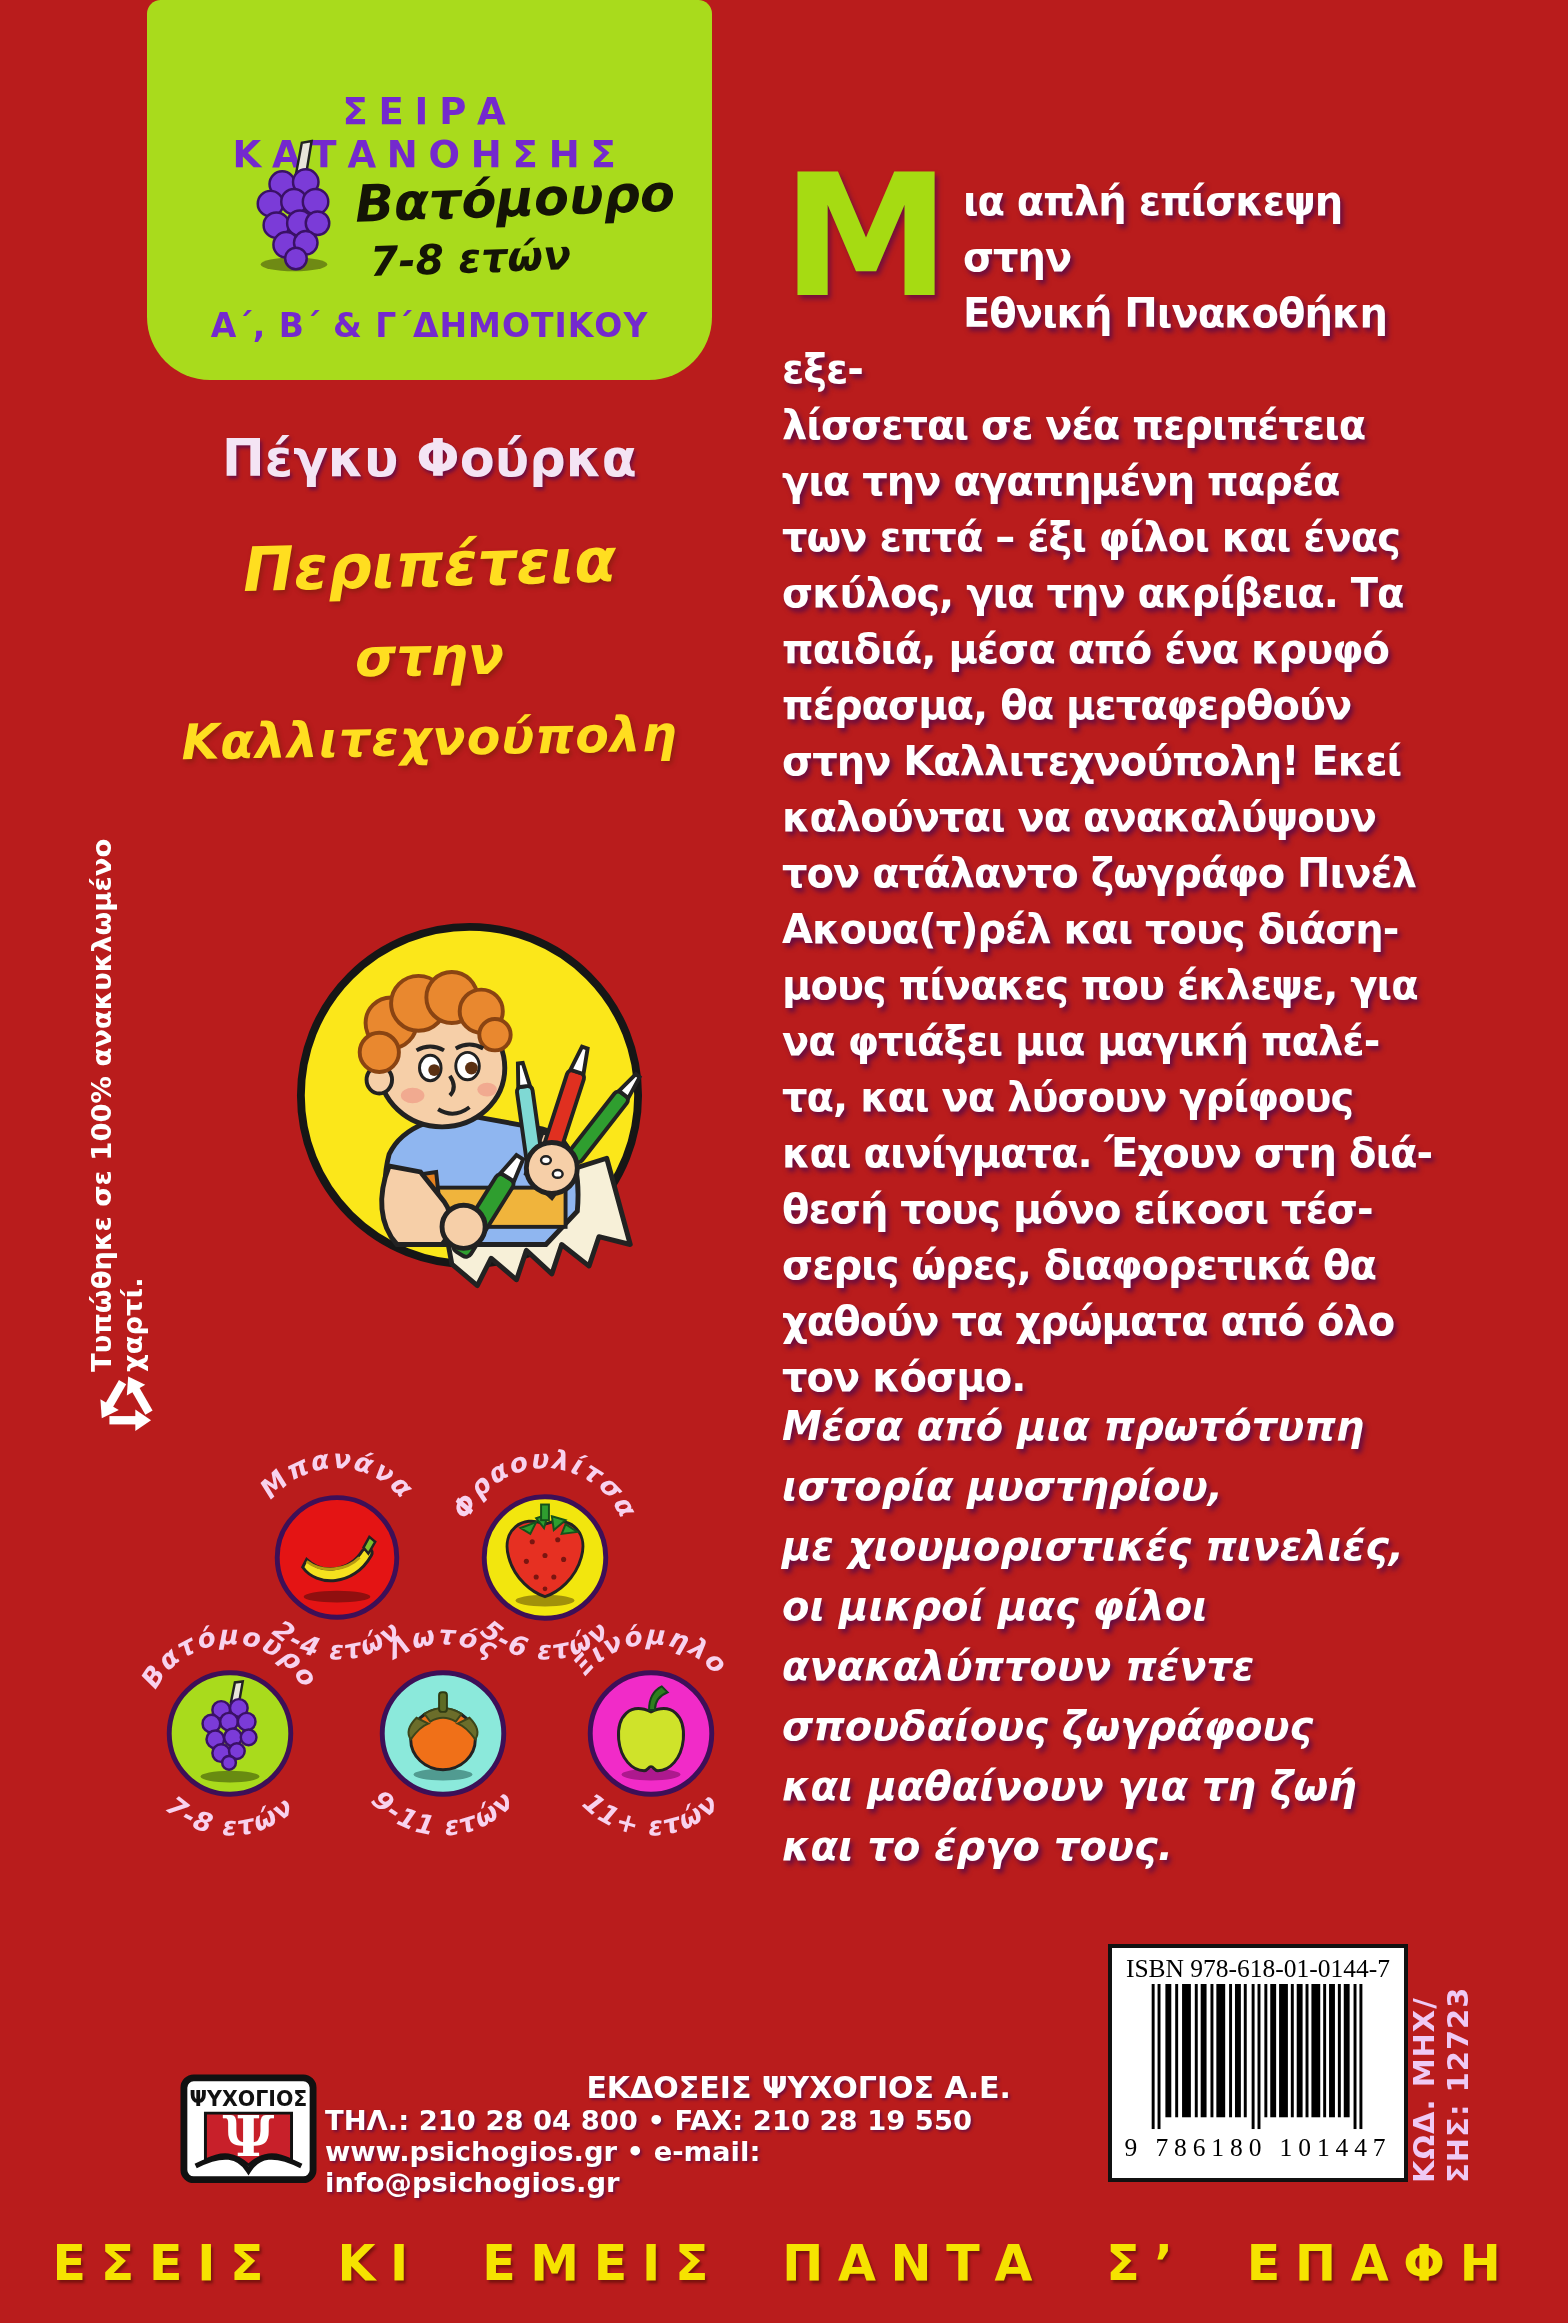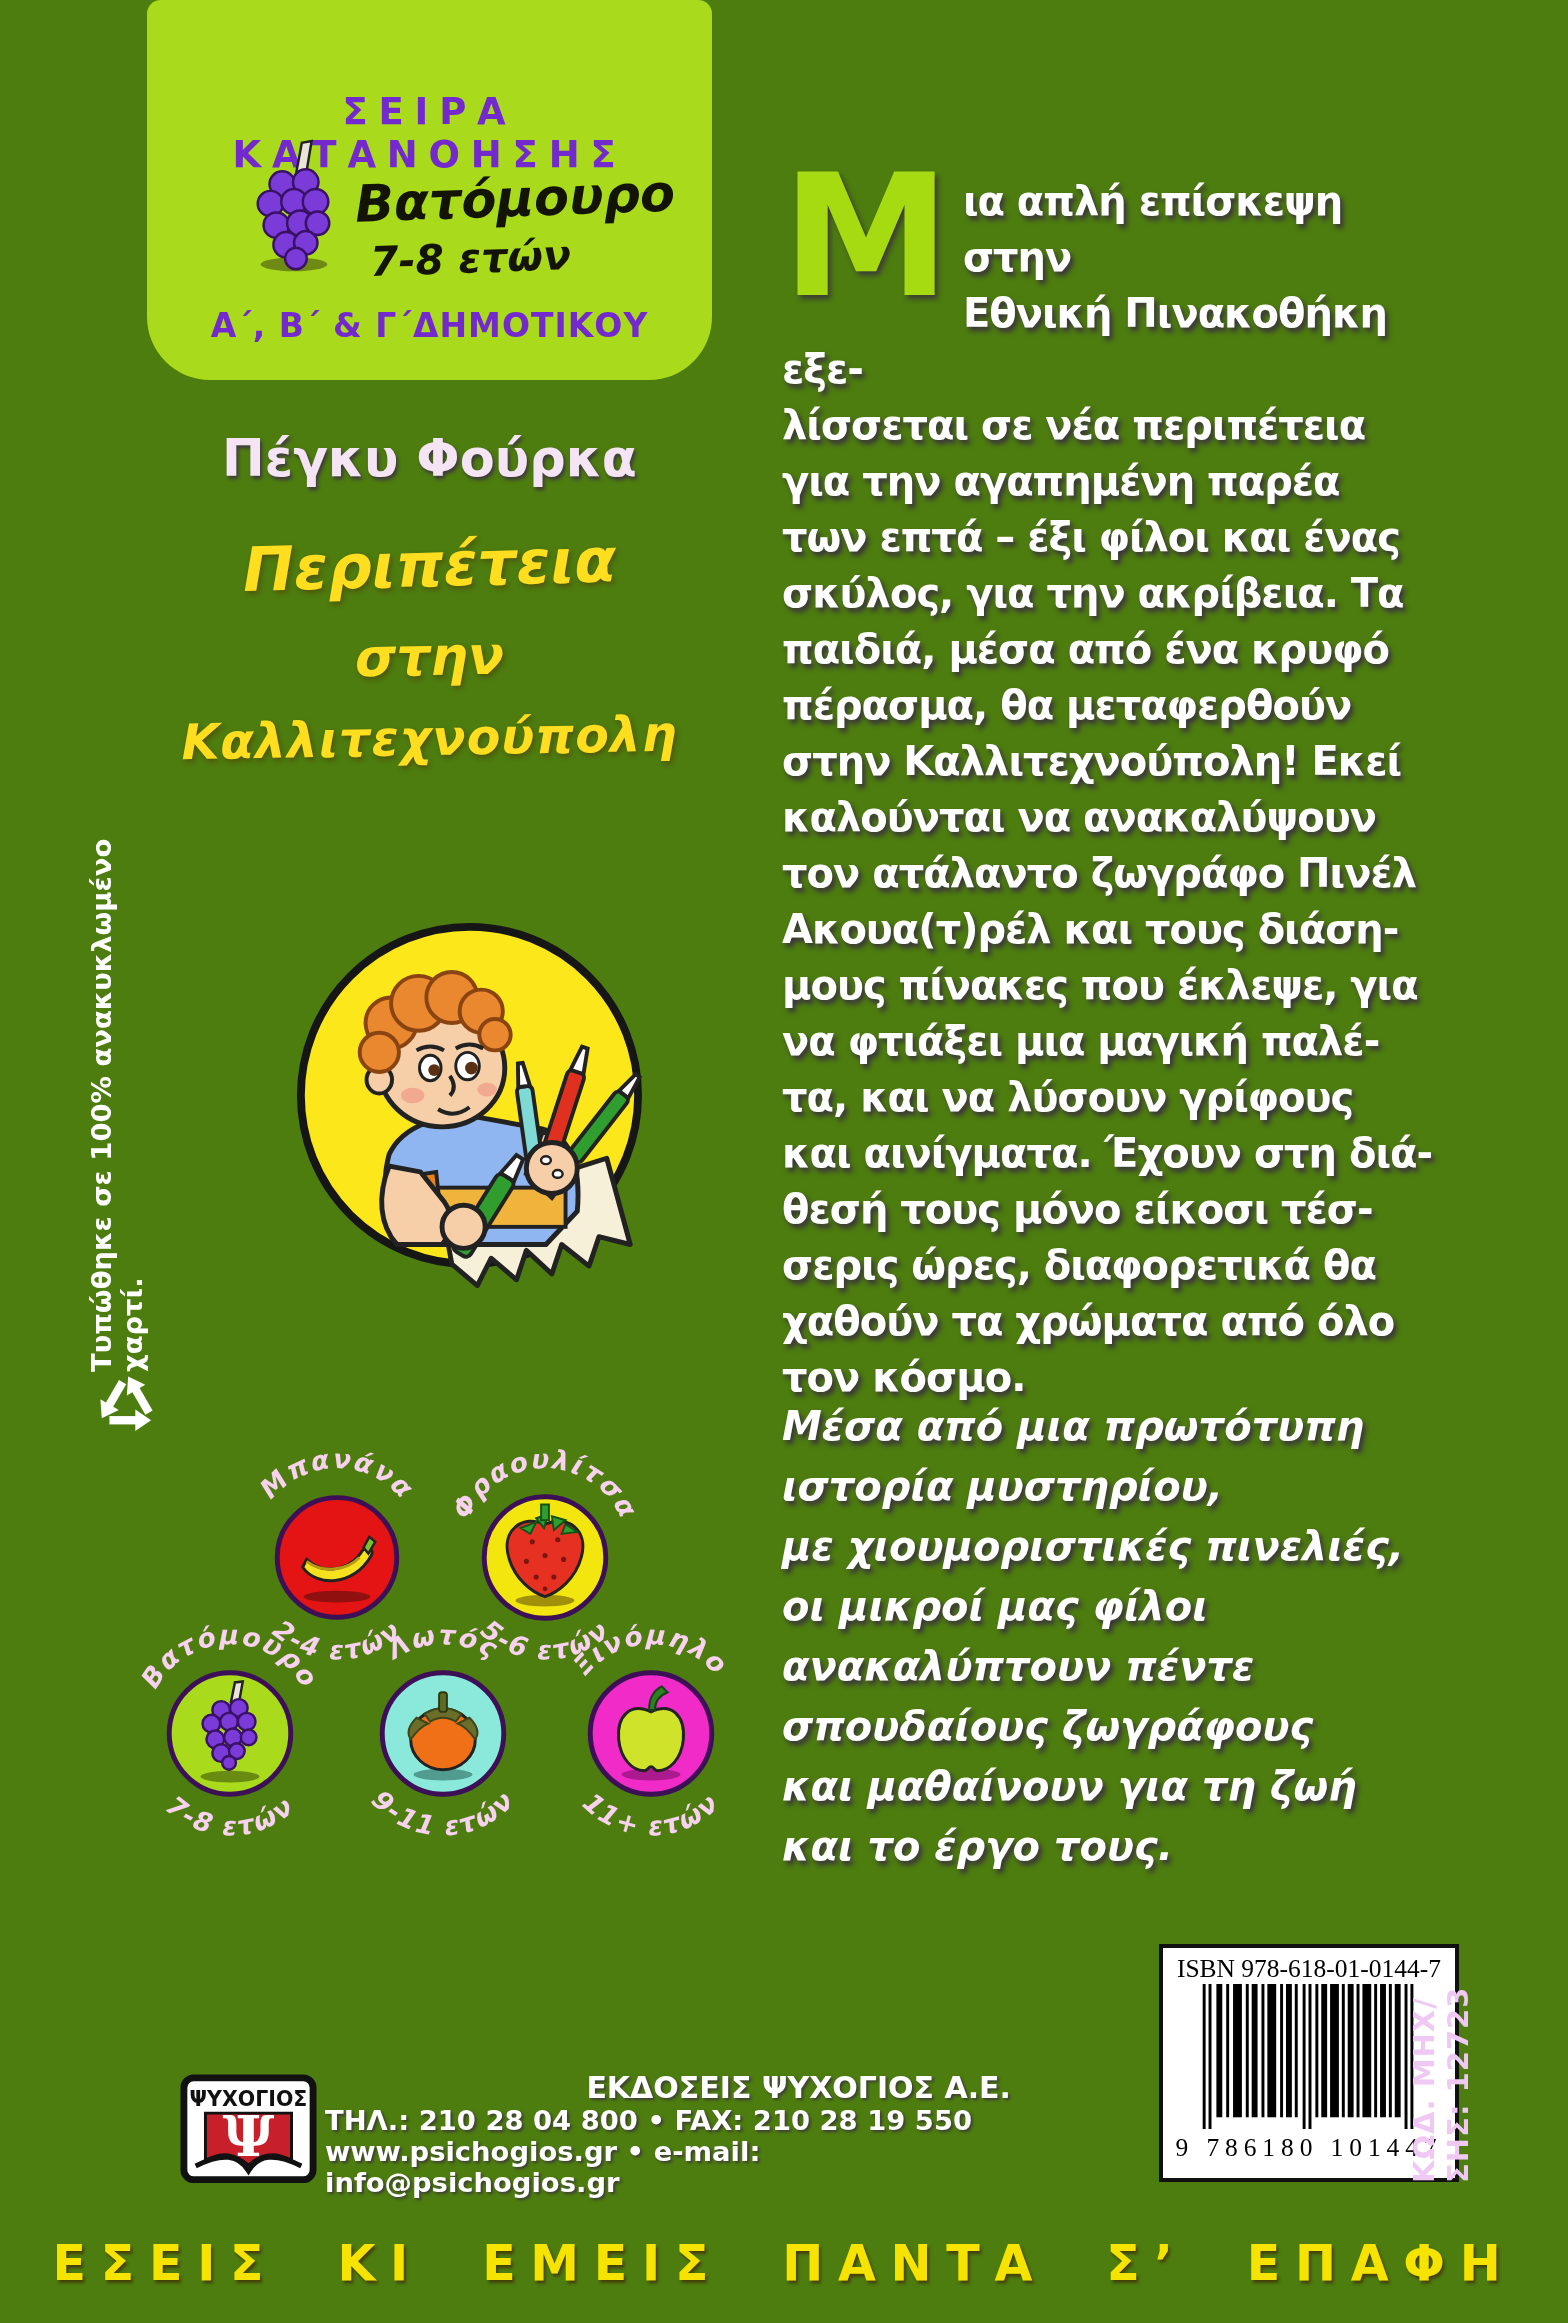--- a/index.html
+++ b/index.html
@@ -1,16 +1,16 @@
 <!DOCTYPE html>
 <html><head>
 <meta charset="utf-8">
 <style>
   html,body{margin:0;padding:0;background:#5a0cb0;}
-  .page{position:relative;width:1568px;height:2324px;background:#4d7c0f;overflow:hidden;
+  .page{position:relative;width:1568px;height:2324px;background:#b91c1c;overflow:hidden;
         font-family:"DejaVu Sans",sans-serif;}
   
   .series-box{position:absolute;left:147px;top:0;width:565px;height:380px;background:#a9db1c;
               border-radius:13.7px 13.7px 63px 63px;}
   .series-title{position:absolute;left:0;top:90px;width:100%;text-align:center;
                 color:#7429ce;font-size:37px;font-weight:bold;letter-spacing:10.8px;}
   .berry-icon-box{position:absolute;left:98px;top:137px;width:98px;height:137px;}
   .level-name{position:absolute;left:208px;top:169px;width:323px;color:#141406;
               font-size:51px;font-weight:bold;font-style:italic;transform:rotate(-2deg);}
   .level-age{position:absolute;left:223px;top:233px;width:294px;color:#141406;
@@ -46,21 +46,21 @@
   
   .badge{position:absolute;width:206px;height:245px;}
   .badge svg{width:100%;height:100%;}
   .badge-banana{left:234px;top:1432px;}
   .badge-strawberry{left:442px;top:1432px;}
   .badge-blackberry{left:127px;top:1608px;}
   .badge-persimmon{left:340px;top:1608px;}
   .badge-apple{left:548px;top:1608px;}
   .arc-label{fill:#f8d2ee;font-size:27px;font-weight:bold;font-style:italic;letter-spacing:2px;}
   
-  .isbn-box{position:absolute;left:1159px;top:1944px;width:300px;height:238px;background:#fff;
+  .isbn-box{position:absolute;left:1108px;top:1944px;width:300px;height:238px;background:#fff;
             border:4.9px solid #111;box-sizing:border-box;text-align:center;}
   .isbn-label{font-family:"Liberation Serif",serif;color:#000;font-size:25.5px;margin-top:5.9px;}
   .isbn-digits{font-family:"Liberation Serif",serif;color:#000;font-size:25.5px;letter-spacing:5.9px;
                margin-top:-2px;}
   .machine-code{position:absolute;left:1407px;top:1944px;height:239px;writing-mode:vertical-rl;
                 transform:rotate(180deg);display:flex;align-items:center;color:#efc9f4;
                 font-size:29px;font-weight:bold;letter-spacing:1px;}
   
   .publisher-logo{position:absolute;left:168px;top:2074px;width:137px;height:110px;padding-left:12px;}
   .publisher-text{position:absolute;left:325px;top:2070px;width:686px;color:#fff;

